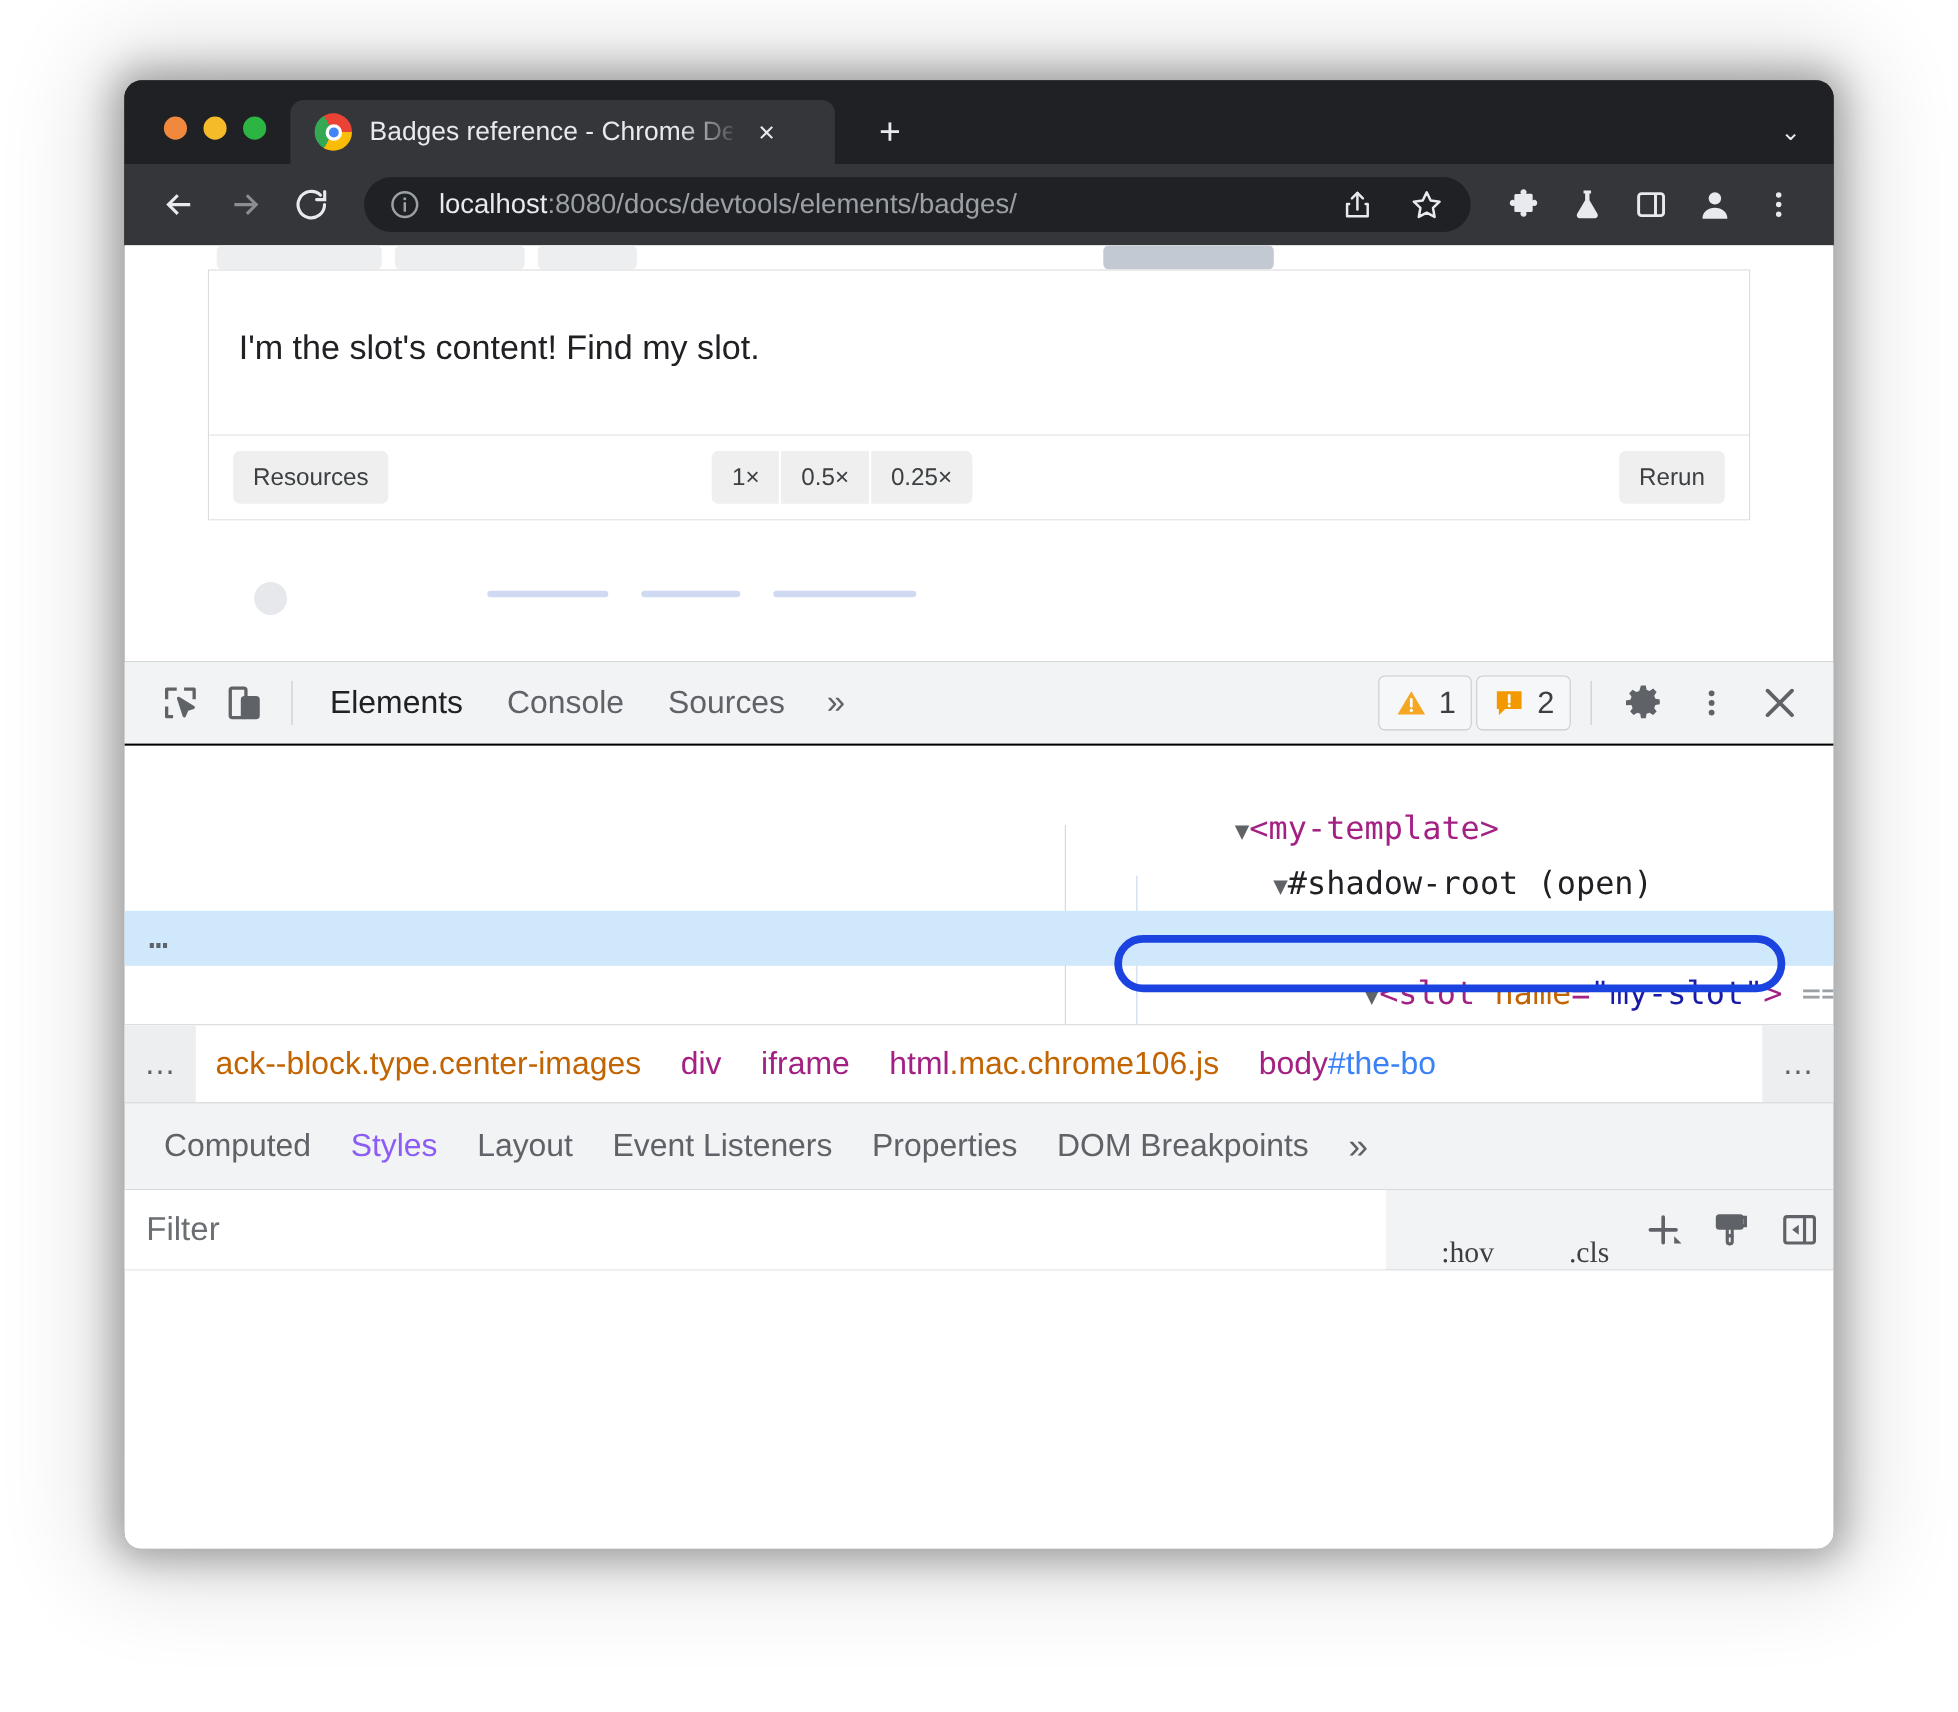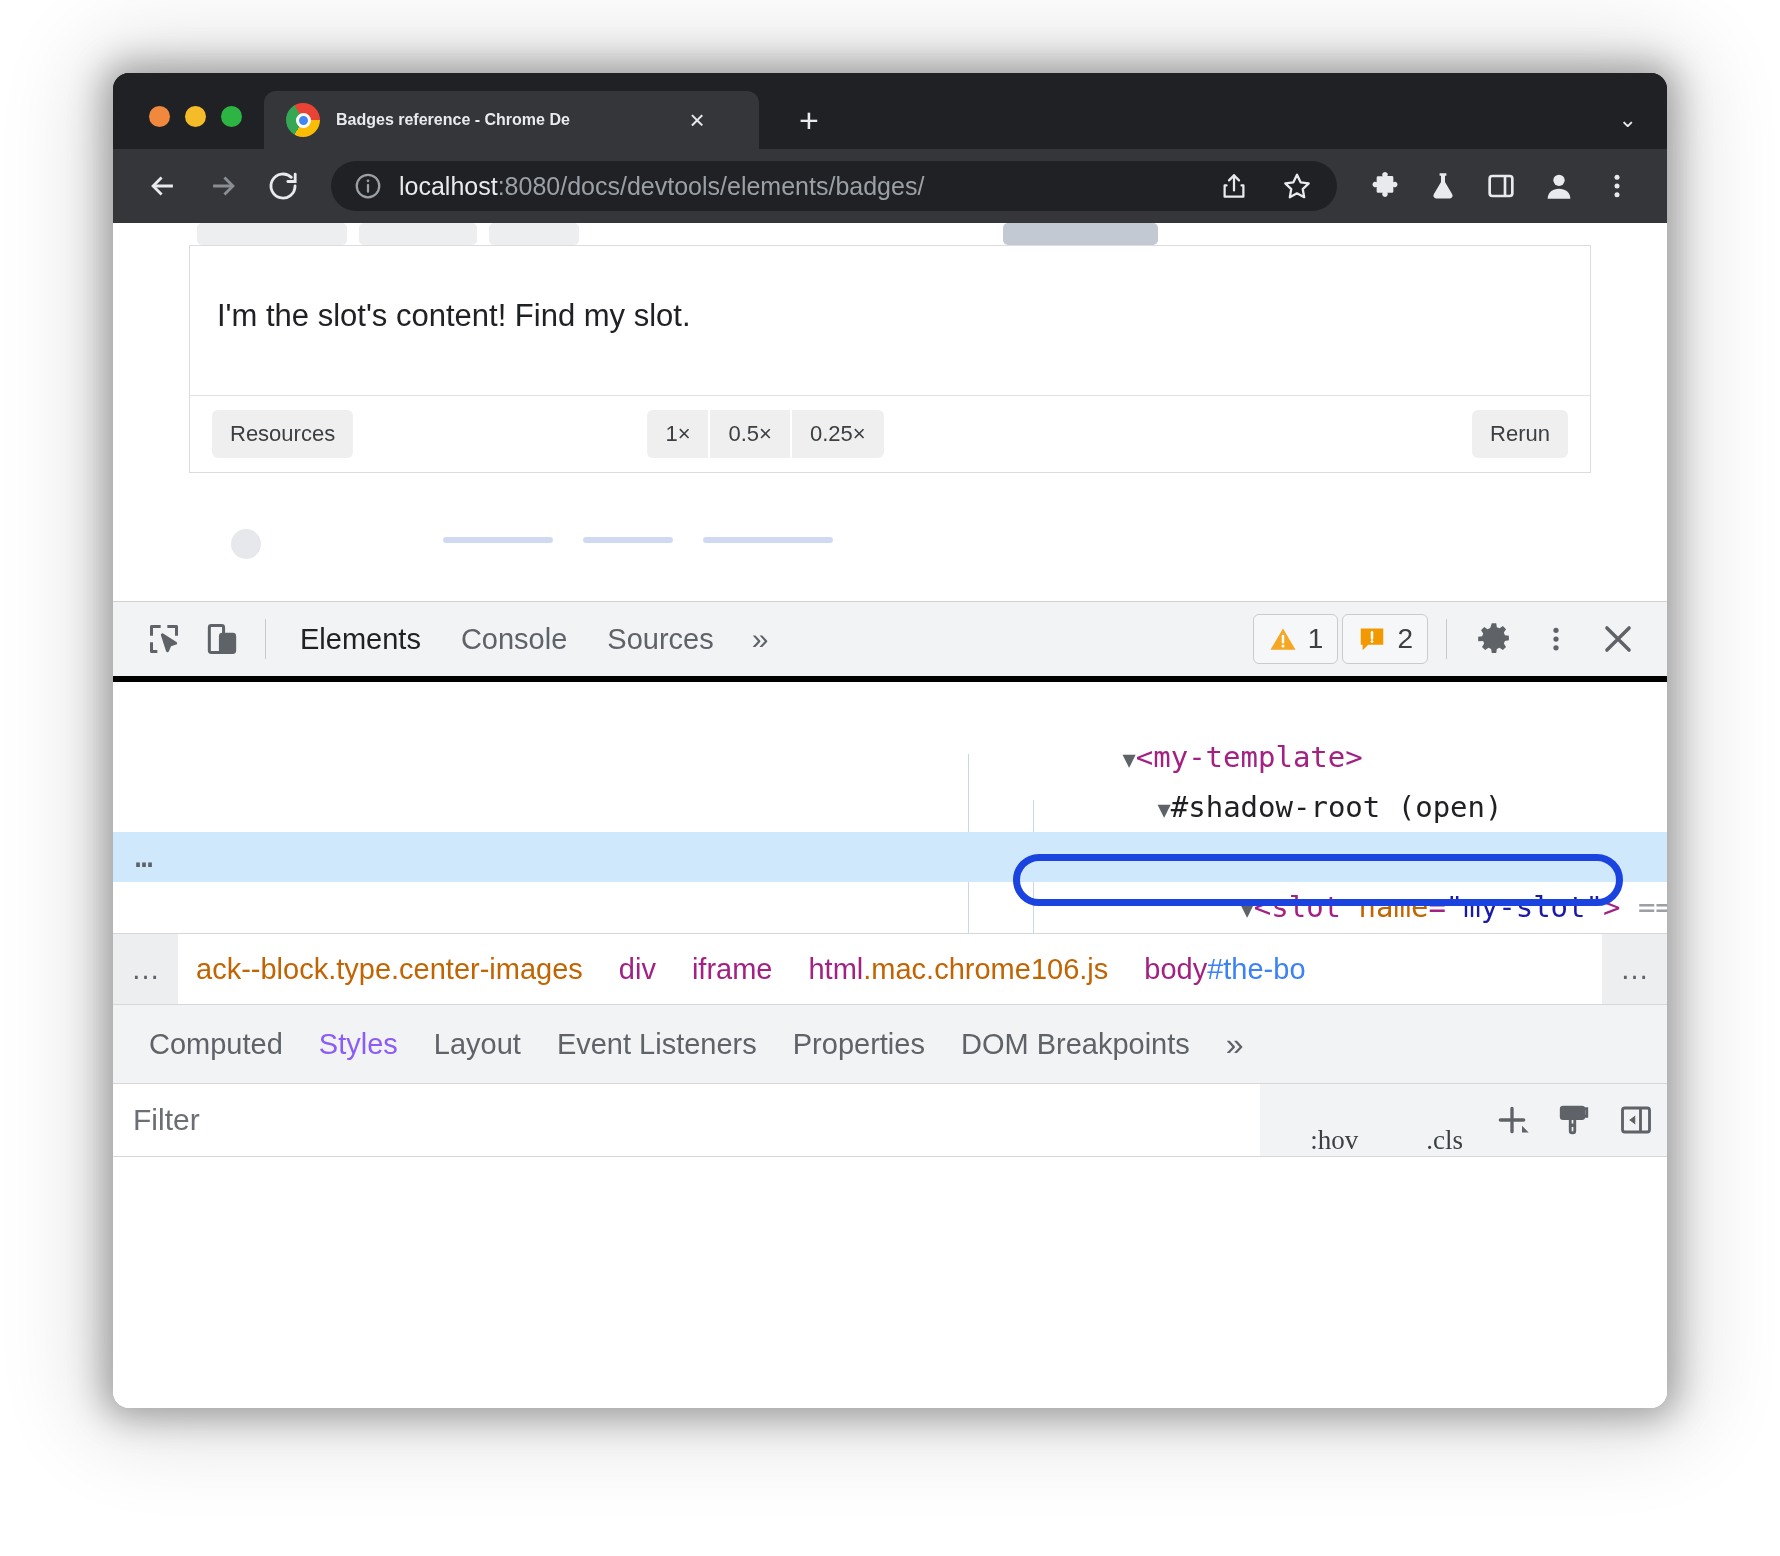--- a/index.html
+++ b/index.html
@@ -70,28 +70,27 @@
     position: relative; flex: none;
   }
   .chrome-logo::after {
     content: ""; position: absolute; left: 50%; top: 50%;
     width: 15px; height: 15px; margin: -7.5px 0 0 -7.5px;
     background: #4285f4; border: 3px solid #fff; border-radius: 50%;
     box-sizing: border-box;
   }
   .tab-title {
     color: #e8eaed;
-    font-size: 16px;
+    font-size: 24px;
     white-space: nowrap;
     overflow: hidden;
     -webkit-mask-image: linear-gradient(to right, #000 85%, rgba(0,0,0,0.15) 100%);
     mask-image: linear-gradient(to right, #000 85%, rgba(0,0,0,0.15) 100%);
     max-width: 330px;
     flex: 1;
-    font-weight: bold;
   }
   .tab-close {
     color: #e8eaed; font-size: 26px; line-height: 1;
     width: 30px; text-align: center; cursor: pointer;
   }
   .newtab {
     color: #e8eaed; font-size: 34px; font-weight: 300;
     margin: 0 0 12px 40px; cursor: pointer; line-height: 1;
   }
   .tabstrip-right {
@@ -208,21 +207,21 @@
     flex: 1;
     background: #f1f3f4;
     border-top: 1px solid #cfd1d3;
     display: flex;
     flex-direction: column;
     min-height: 0;
   }
   .dt-toolbar {
     height: 74px; flex: none;
     background: #f1f3f4;
-    border-bottom: 6px solid #000000;
+    border-bottom: 2px solid #000000;
     display: flex; align-items: center;
     padding: 0 20px 0 22px;
   }
   .dt-iconbtn {
     width: 58px; height: 58px; display: flex; align-items: center;
     justify-content: center; color: #5f6368; cursor: pointer;
   }
   .vdiv { width: 1px; height: 40px; background: #c6c8ca; margin: 0 14px; }
   .dt-tab {
     font-size: 29px; color: #5f6368; padding: 16px 20px 16px;

